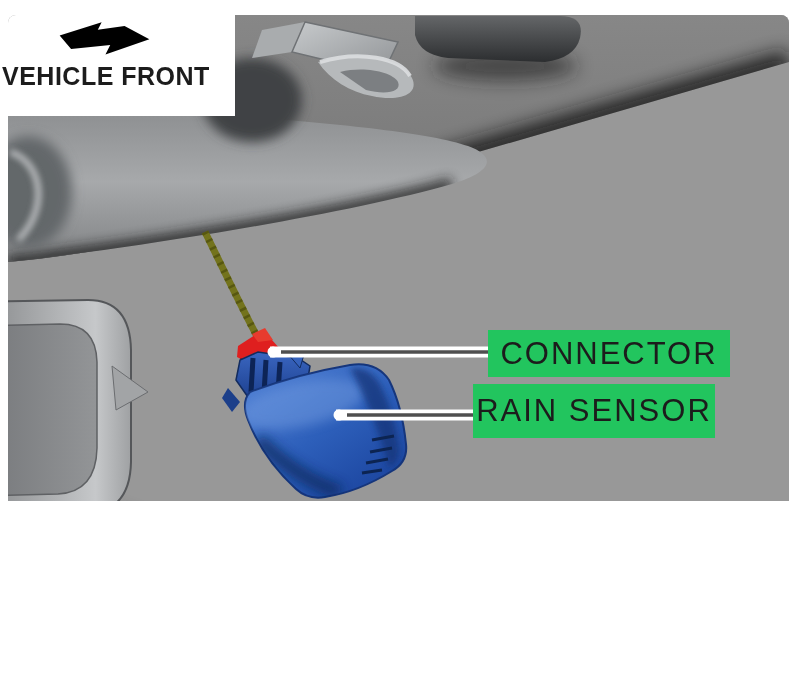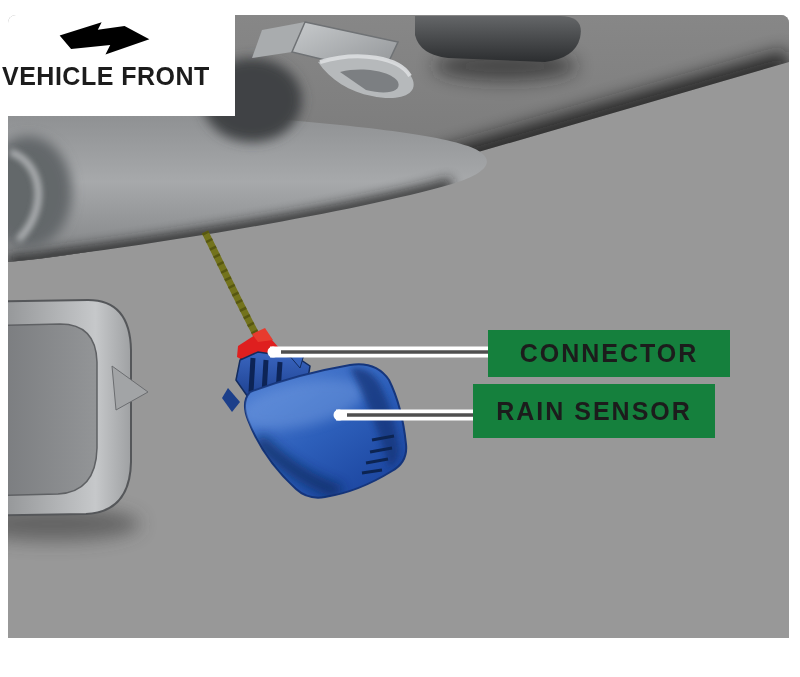--- a/index.html
+++ b/index.html
@@ -1,29 +1,29 @@
 <!DOCTYPE html>
 <html><head>
 <meta charset="utf-8">
 <style>
   html,body{margin:0;padding:0;background:#ffffff;}
   .canvas{
-    position:relative;width:800px;height:638px;background:#ffffff;overflow:hidden;
+    position:relative;width:800px;height:501px;background:#ffffff;overflow:hidden;
     font-family:"Liberation Sans", sans-serif;
   }
   .illustration{position:absolute;left:0;top:0;}
   .vf-label{position:absolute;left:2px;top:14px;width:240px;z-index:5;}
   .vf-arrow{display:block;margin-left:50px;width:105px;height:44px;}
   .vf-text{
     display:block;margin-top:4px;font-size:25px;font-weight:700;letter-spacing:.5px;
     color:#1c1c1c;white-space:nowrap;
   }
   .callout{
-    position:absolute;z-index:6;background:#15803d;display:flex;align-items:center;justify-content:center;
-    font-size:25px;font-weight:700;letter-spacing:2px;color:#1c1c1c;white-space:nowrap;
+    position:absolute;z-index:6;background:#22c55e;display:flex;align-items:center;justify-content:center;
+    font-size:31px;font-weight:400;letter-spacing:2px;color:#1c1c1c;white-space:nowrap;
   }
   .callout.connector{left:488px;top:330px;width:242px;height:47px;}
   .callout.rainsensor{left:473px;top:384px;width:242px;height:54px;}
 </style>
 </head>
 <body>
 
 <div class="canvas">
 
   <svg class="illustration" width="800" height="677" viewBox="0 0 800 677">

